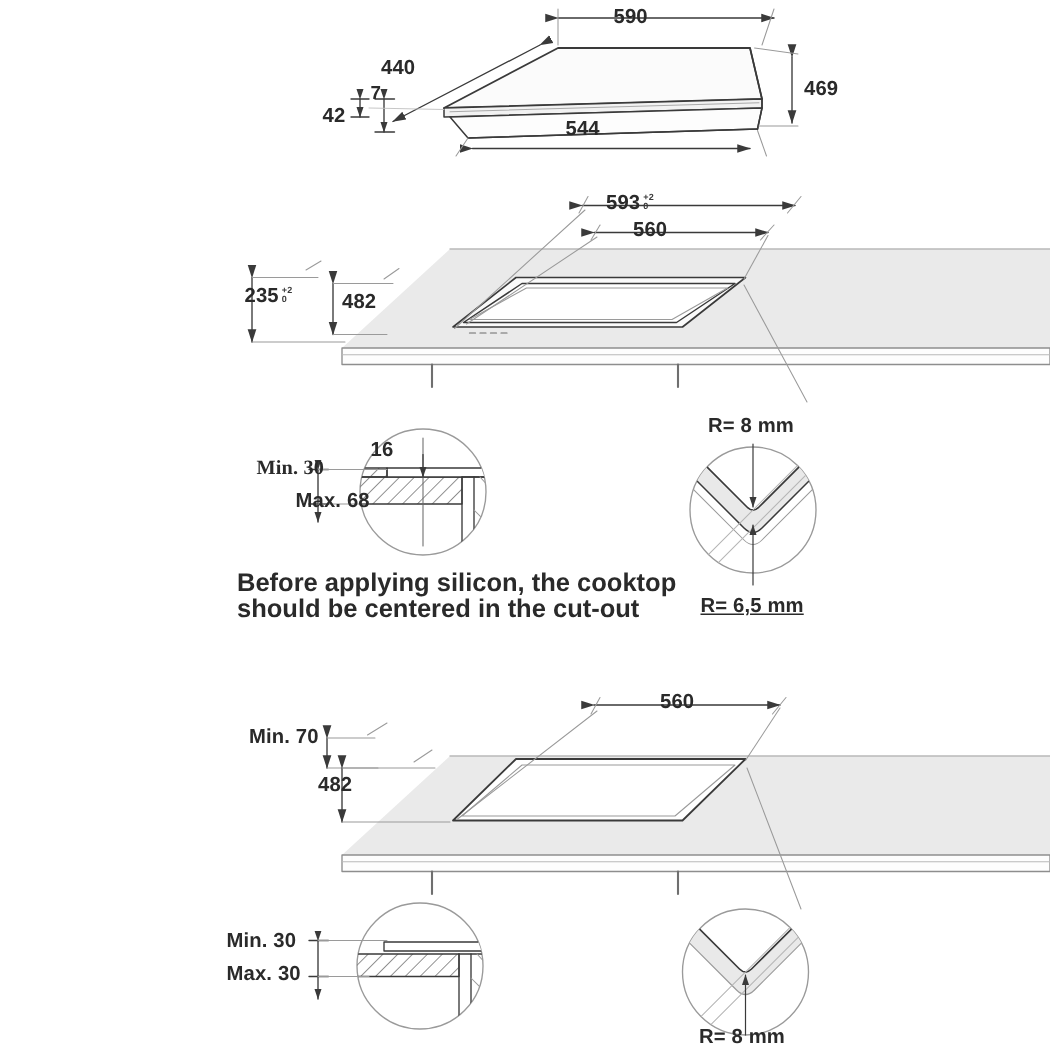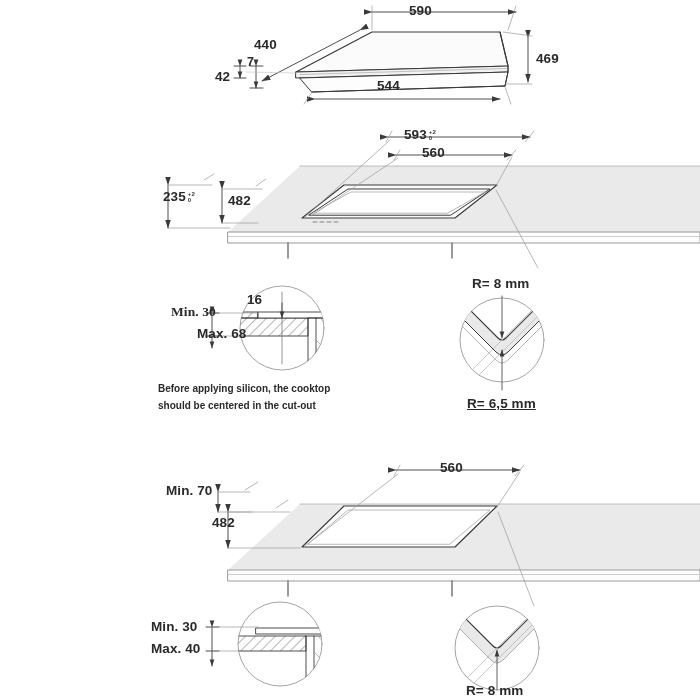--- a/index.html
+++ b/index.html
@@ -45,21 +45,21 @@
     font-weight: 700;
     line-height: 6.5px;
     text-align: left;
     margin-left: 2px;
     color: #3a3a3a;
   }
   .tol span { display: block; }
   .note-block {
     position: absolute;
     font-family: "Liberation Sans", sans-serif;
-    font-size: 10px;
+    font-size: 17px;
     font-weight: 600;
     color: #2a2a2a;
     line-height: 16.5px;
     white-space: nowrap;
   }
 </style>
 </head>
 <body>
 
 <div id="sheet">
@@ -305,17 +305,17 @@
   <div class="note-block" style="left:158px; top:381px;">
     <div>Before applying silicon, the cooktop</div>
     <div>should be centered in the cut-out</div>
   </div>
 
   <div class="lbl" style="left:166px; top:484px;">Min. 70</div>
   <div class="lbl" style="left:212px; top:516px;">482</div>
   <div class="lbl" style="left:440px; top:461px;">560</div>
 
   <div class="lbl" style="left:151px; top:620px;">Min. 30</div>
-  <div class="lbl" style="left:151px; top:642px;">Max. 40</div>
+  <div class="lbl" style="left:151px; top:642px;">Max. 30</div>
 
   <div class="lbl" style="left:466px; top:684px;">R= 8 mm</div>
 
 </div>
 
 </body></html>

